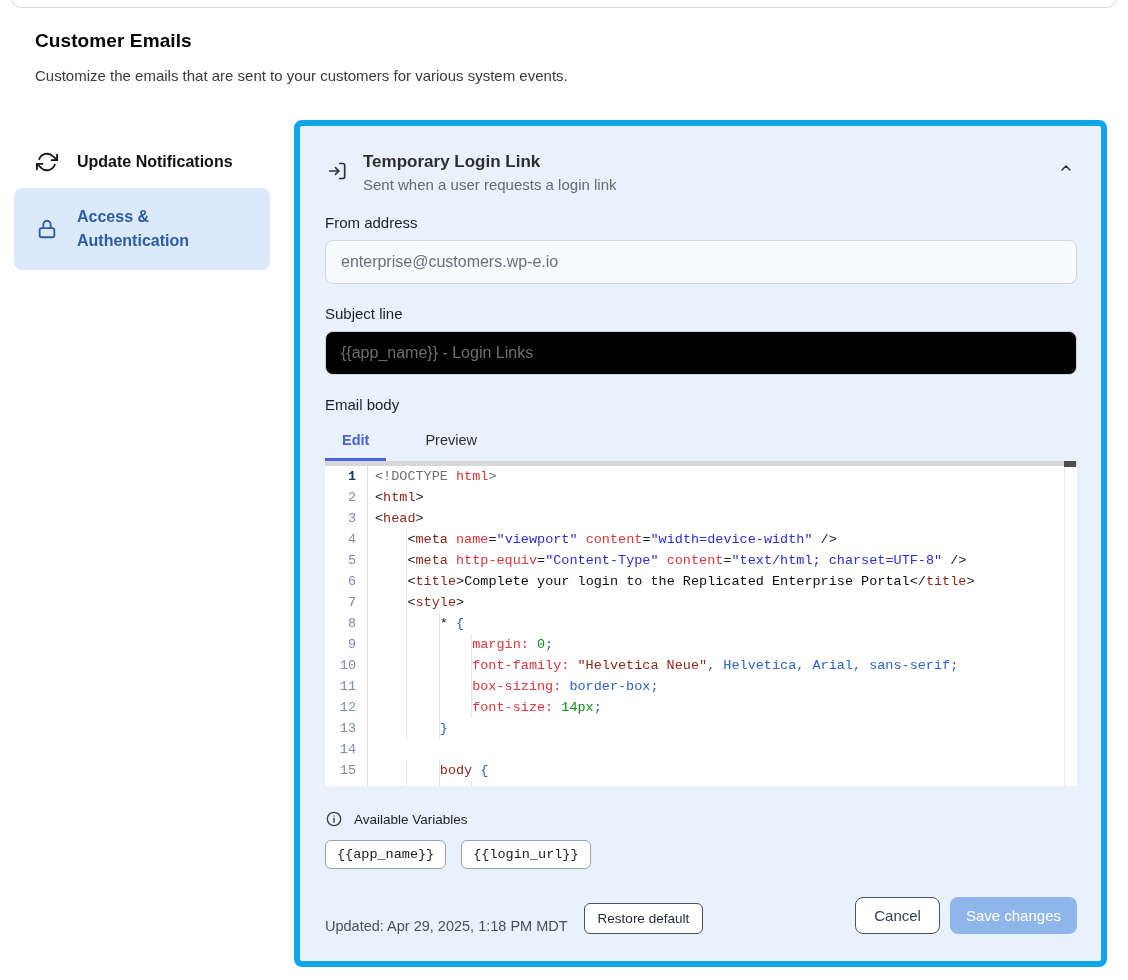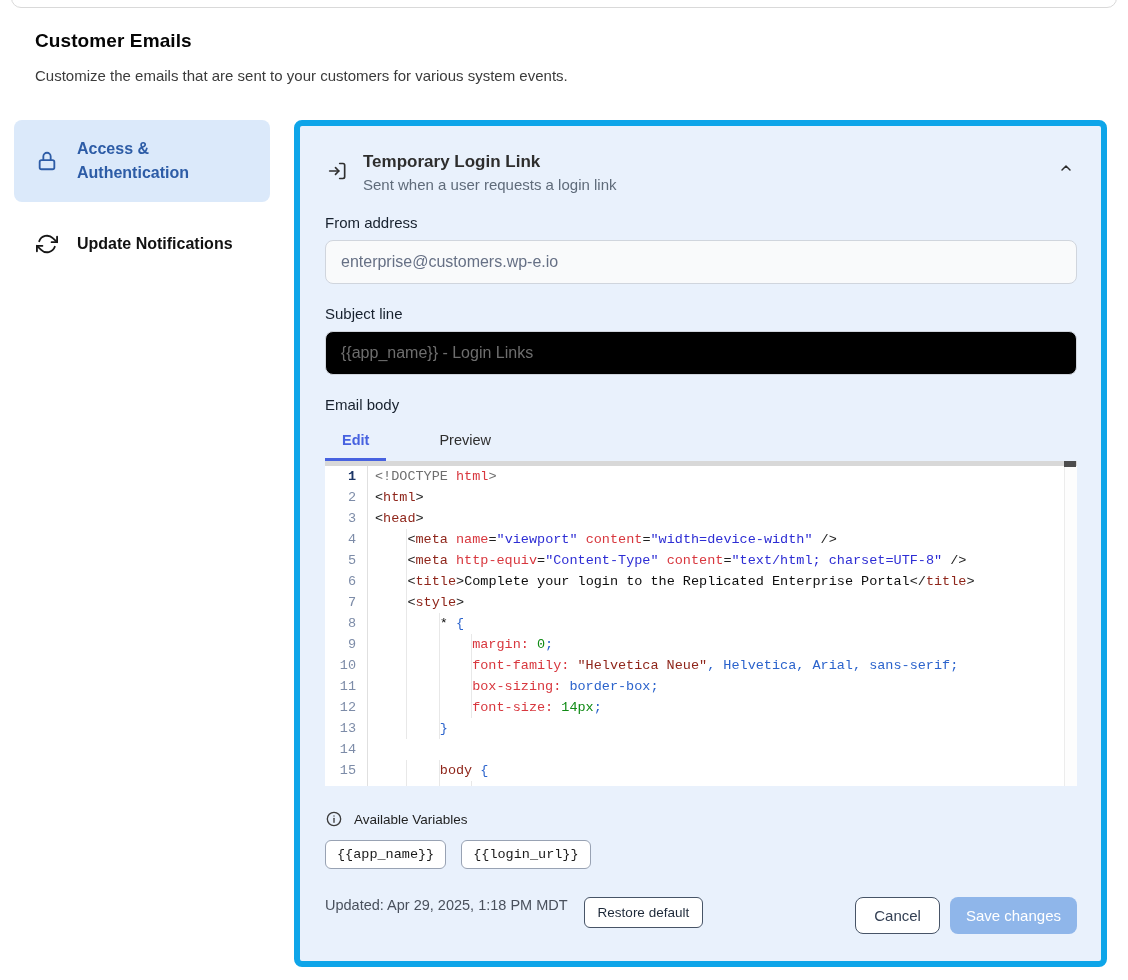--- a/index.html
+++ b/index.html
@@ -42,21 +42,21 @@
   .chevron-btn{ position:absolute; right:3px; top:8px; cursor:pointer; background:none; border:none; display:flex; }
 
   .field-label{ font-size:15px; color:#17212e; margin-bottom:9px; }
   .text-input{
     width:100%; height:44px; border:1px solid #d0d5dd; border-radius:8px;
     padding:0 15px; font-size:16px; color:#667085; background:#f9fafb;
     margin-bottom:21px; font-family:"Liberation Sans", sans-serif; outline:none; display:block;
   }
   .text-input.subject{ background:#000000; color:#6e6e6e; }
 
-  .tabs{ display:flex; gap:36px; margin-top:13px; }
+  .tabs{ display:flex; gap:22px; margin-top:13px; }
   .tab{ font-size:14.5px; color:#2e2e2e; padding:6px 17px 13px; cursor:pointer; background:none; border:none; font-family:"Liberation Sans", sans-serif; }
   .tab.active{ color:#4762e0; font-weight:700; box-shadow:inset 0 -3px 0 #4762e0; }
 
   .editor{
     position:relative; height:325px; background:#fff; overflow:hidden;
     font-family:"Liberation Mono", monospace; font-size:13.5px; line-height:21px;
   }
   .editor-topbar{ position:absolute; top:0; left:0; right:0; height:5px; background:#d8d8d8; z-index:3; }
   .editor-thumb{ position:absolute; top:0; right:1px; width:12px; height:6px; background:#4d4d4d; z-index:4; }
   .editor-vtrack{ position:absolute; top:5px; right:0; bottom:0; width:13px; border-left:1px solid #ececec; background:#fdfdfd; z-index:2; }
@@ -73,59 +73,59 @@
 
   .vars-row{ display:flex; align-items:center; gap:12px; margin:25px 0 0 1px; }
   .vars-label{ font-size:13.5px; color:#1f1f1f; }
   .chips{ display:flex; gap:15px; margin-top:13px; }
   .chip{
     height:29px; display:flex; align-items:center; padding:0 11px;
     background:#fff; border:1px solid #98a2b3; border-radius:6px;
     font-family:"Liberation Mono", monospace; font-size:13.5px; color:#1a1a1a; cursor:pointer;
   }
 
-  .panel-footer{ display:flex; align-items:flex-start; margin-top:28px; }
+  .panel-footer{ display:flex; align-items:flex-end; margin-top:28px; }
   .updated{ font-size:14.5px; color:#49505c; }
   .btn{ cursor:pointer; font-family:"Liberation Sans", sans-serif; }
   .btn-restore{ margin-left:16px; height:31px; padding:0 13px; background:#fff; border:1px solid #475467; border-radius:6px; font-size:13.5px; color:#1d2939; }
   .footer-spacer{ flex:1; }
   .btn-cancel{ height:37px; padding:0 18px; background:#fff; border:1px solid #475467; border-radius:8px; font-size:15px; color:#344054; }
   .btn-save{ height:37px; margin-left:10px; padding:0 16px; background:#8fb6ea; border:none; border-radius:8px; font-size:15px; color:#fff; }
 </style>
 </head>
 <body>
 
 <div class="top-edge"></div>
 
 <header class="page-header">
   <h1>Customer Emails</h1>
   <p>Customize the emails that are sent to your customers for various system events.</p>
 </header>
 
 <div class="layout">
 
   <nav class="sidebar">
-    <div class="side-item active">
-      <span class="side-icon">
-        <svg width="22" height="22" viewBox="0 0 24 24" fill="none" stroke="#2d5ca6" stroke-width="2" stroke-linecap="round" stroke-linejoin="round">
-            <rect x="4" y="11" width="16" height="10" rx="2"></rect>
-            <path d="M8 11V7a4 4 0 0 1 8 0v4"></path>
-          </svg>
-      </span>
-      <span class="side-label">Access &amp; Authentication</span>
-    </div>
     <div class="side-item plain">
       <span class="side-icon">
         <svg width="22" height="22" viewBox="0 0 24 24" fill="none" stroke="#161616" stroke-width="2" stroke-linecap="round" stroke-linejoin="round">
             <polyline points="23 4 23 10 17 10"></polyline>
             <polyline points="1 20 1 14 7 14"></polyline>
             <path d="M3.51 9a9 9 0 0 1 14.85-3.36L23 10M1 14l4.64 4.36A9 9 0 0 0 20.49 15"></path>
           </svg>
       </span>
       <span class="side-label">Update Notifications</span>
+    </div>
+    <div class="side-item active">
+      <span class="side-icon">
+        <svg width="22" height="22" viewBox="0 0 24 24" fill="none" stroke="#2d5ca6" stroke-width="2" stroke-linecap="round" stroke-linejoin="round">
+            <rect x="4" y="11" width="16" height="10" rx="2"></rect>
+            <path d="M8 11V7a4 4 0 0 1 8 0v4"></path>
+          </svg>
+      </span>
+      <span class="side-label">Access &amp; Authentication</span>
     </div>
   </nav>
 
   <section class="panel">
 
     <div class="panel-header">
       <span class="header-icon">
         <svg width="20" height="20" viewBox="0 0 24 24" fill="none" stroke="#2f2f2f" stroke-width="2" stroke-linecap="round" stroke-linejoin="round">
             <path d="M14 3h4a2 2 0 0 1 2 2v14a2 2 0 0 1-2 2h-4"></path>
             <polyline points="9 16 13 12 9 8"></polyline>

